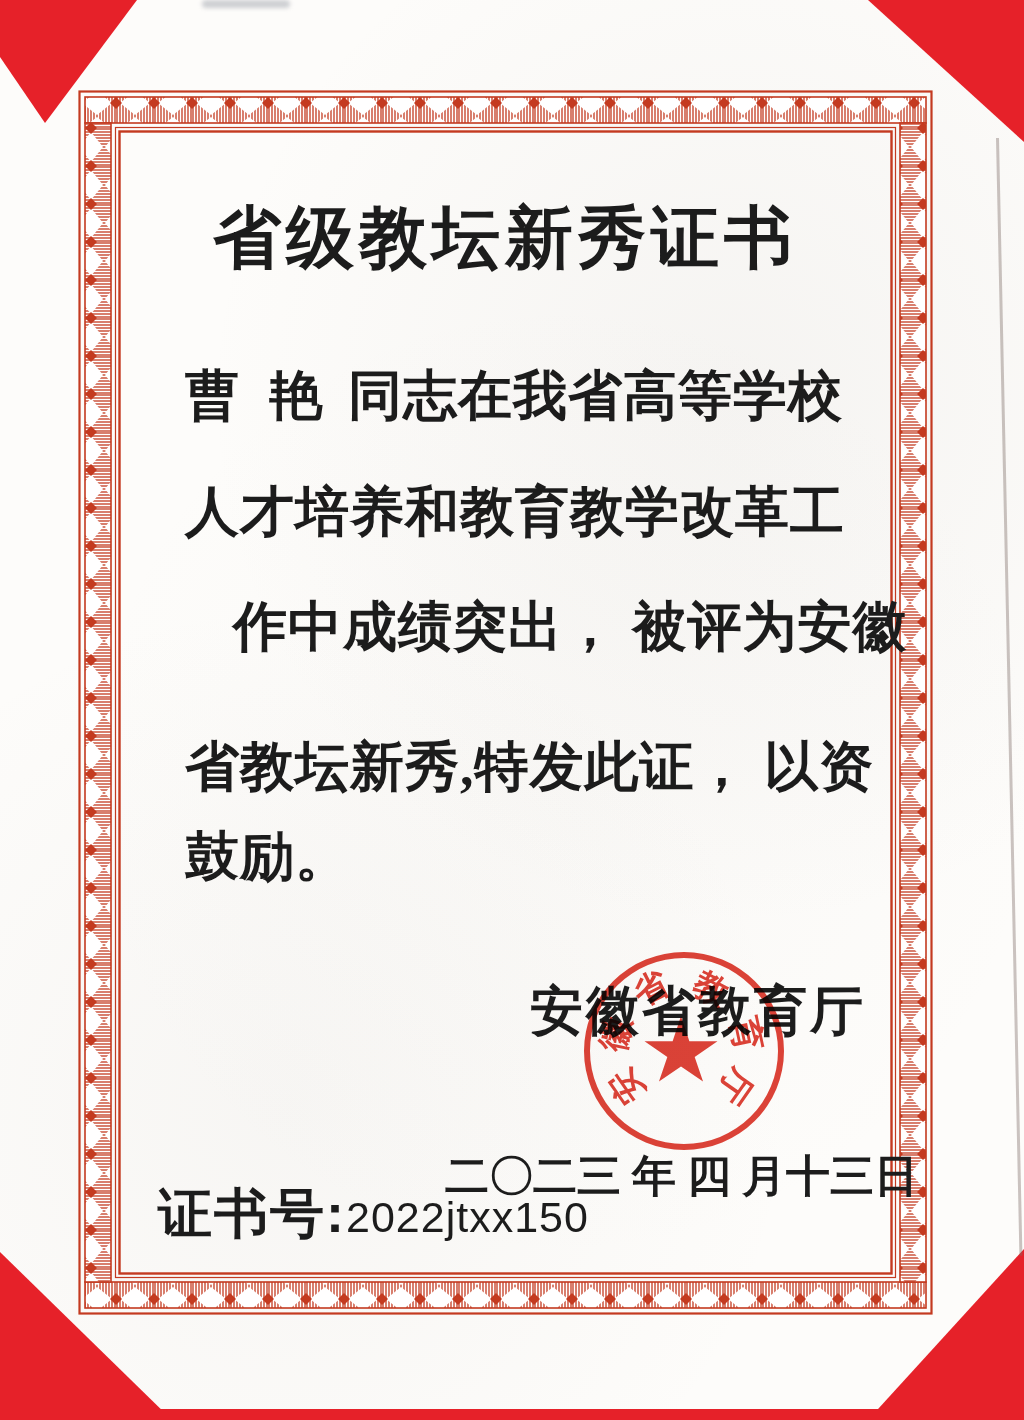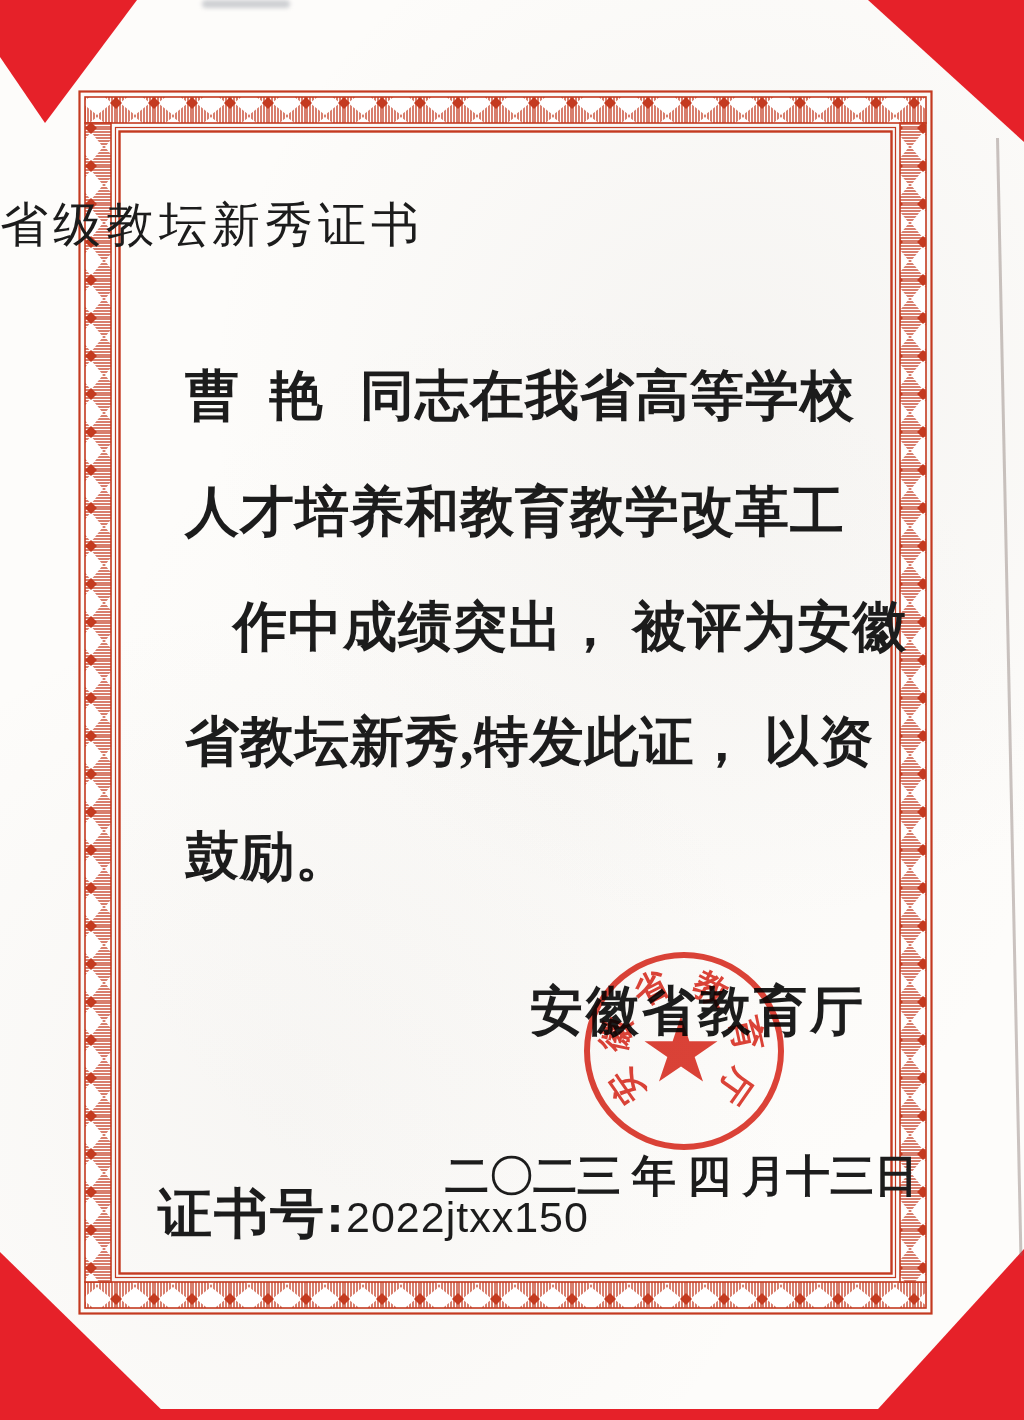--- a/index.html
+++ b/index.html
@@ -26,26 +26,26 @@
   .c-br{right:0;bottom:0;width:156px;height:171px;
         clip-path:polygon(156px 0,156px 171px,0 171px);}
   .bottom-strip{position:absolute;left:0;right:0;bottom:0;height:11px;background:#e62129;}
   .edge-shadow{position:absolute;left:996px;top:138px;width:3px;height:1118px;
         background:rgba(125,108,102,0.40);transform:rotate(-1.2deg);transform-origin:top center;}
   .smudge{position:absolute;left:202px;top:0;width:88px;height:8px;background:rgba(128,134,146,0.38);
         border-radius:4px;filter:blur(2px);}
   
   .frame{position:absolute;left:78px;top:90px;}
   
-  .title{position:absolute;left:0;top:193px;width:1010px;
-        font-size:48px;font-weight:normal;letter-spacing:5px;white-space:pre;}
+  .title{position:absolute;left:0;top:193px;width:1010px;text-align:center;
+        font-size:68px;font-weight:bold;letter-spacing:5px;white-space:pre;}
   .bline{position:absolute;left:185px;font-size:54px;font-weight:bold;
         letter-spacing:1px;white-space:pre;}
-  .l1{top:360px;} .l2{top:476px;} .l3{top:591px;margin-left:48px;} .l4{top:706px;} .l5{top:821px;}
-  .name-rest{margin-left:36px;}
+  .l1{top:360px;} .l2{top:476px;} .l3{top:591px;margin-left:48px;} .l4{top:731px;} .l5{top:821px;}
+  .name-rest{margin-left:24px;}
   .issuer{position:absolute;left:530px;top:976px;font-size:53px;font-weight:bold;
         letter-spacing:3px;white-space:pre;}
   .date{position:absolute;left:445px;top:1100px;font-size:44px;font-weight:bold;
         letter-spacing:0px;white-space:pre;margin-top:47px;}
   .certno{position:absolute;left:158px;top:1178px;white-space:pre;
         font-family:"Liberation Sans","DejaVu Sans",sans-serif;}
   .certno .lbl{font-size:54px;font-weight:bold;letter-spacing:2px;}
   .certno .val{font-size:43px;font-weight:normal;letter-spacing:1px;text-align:right;}
   
   .seal{position:absolute;left:0;top:0;width:1024px;height:1420px;

